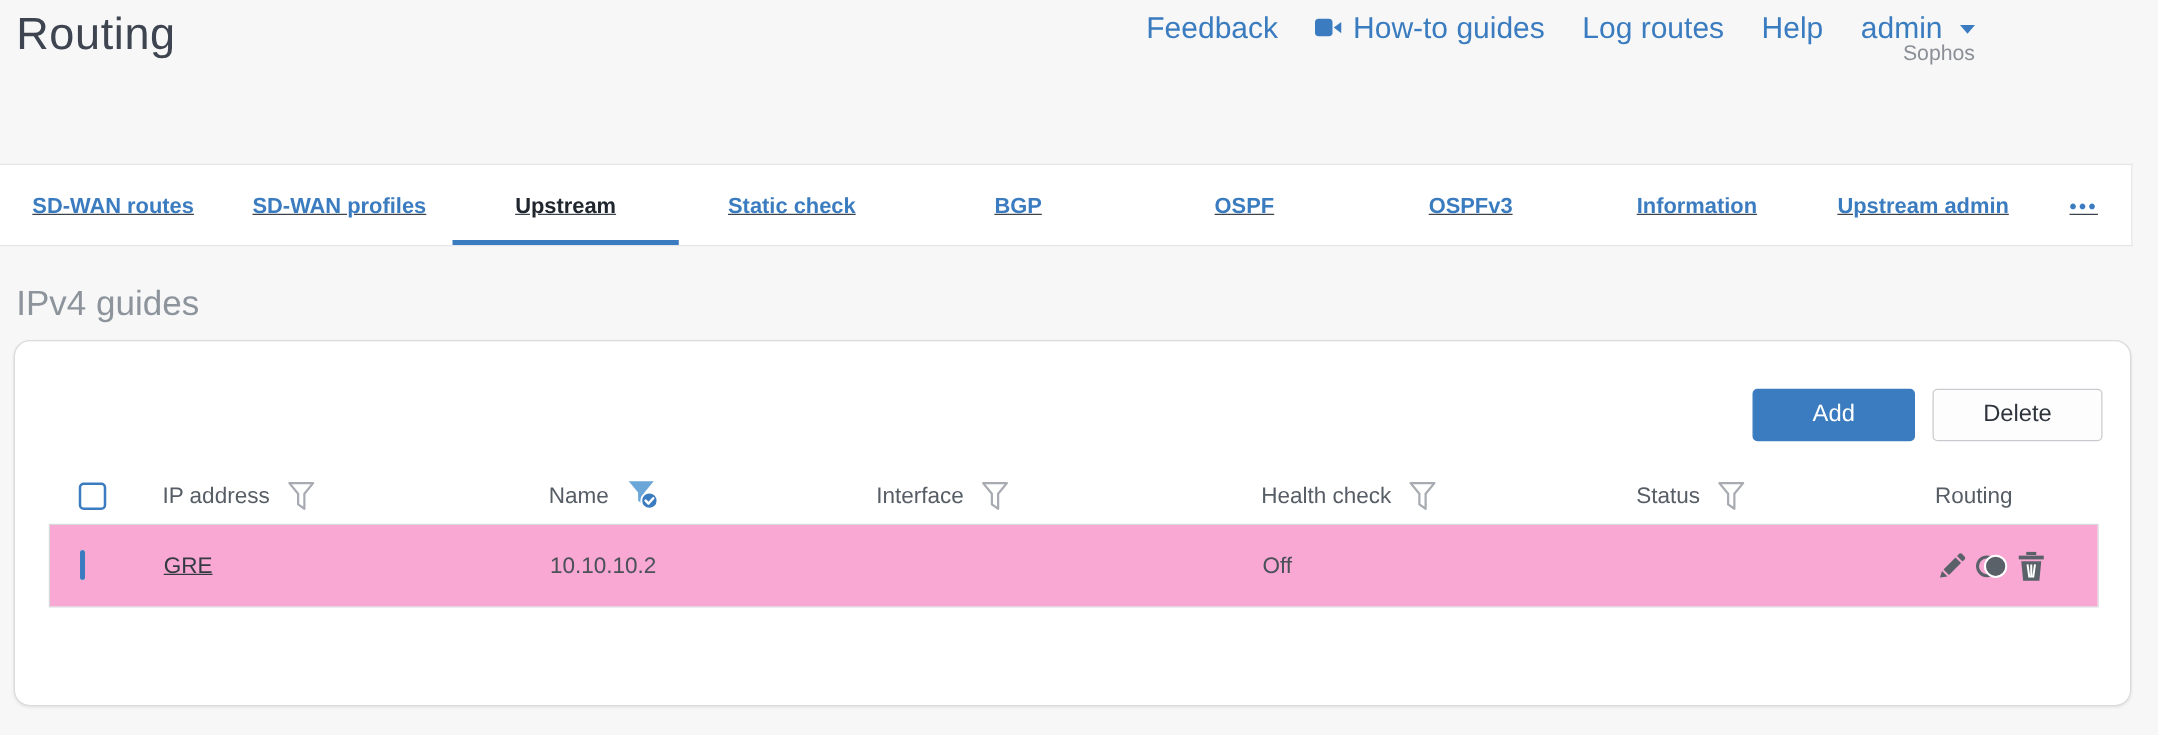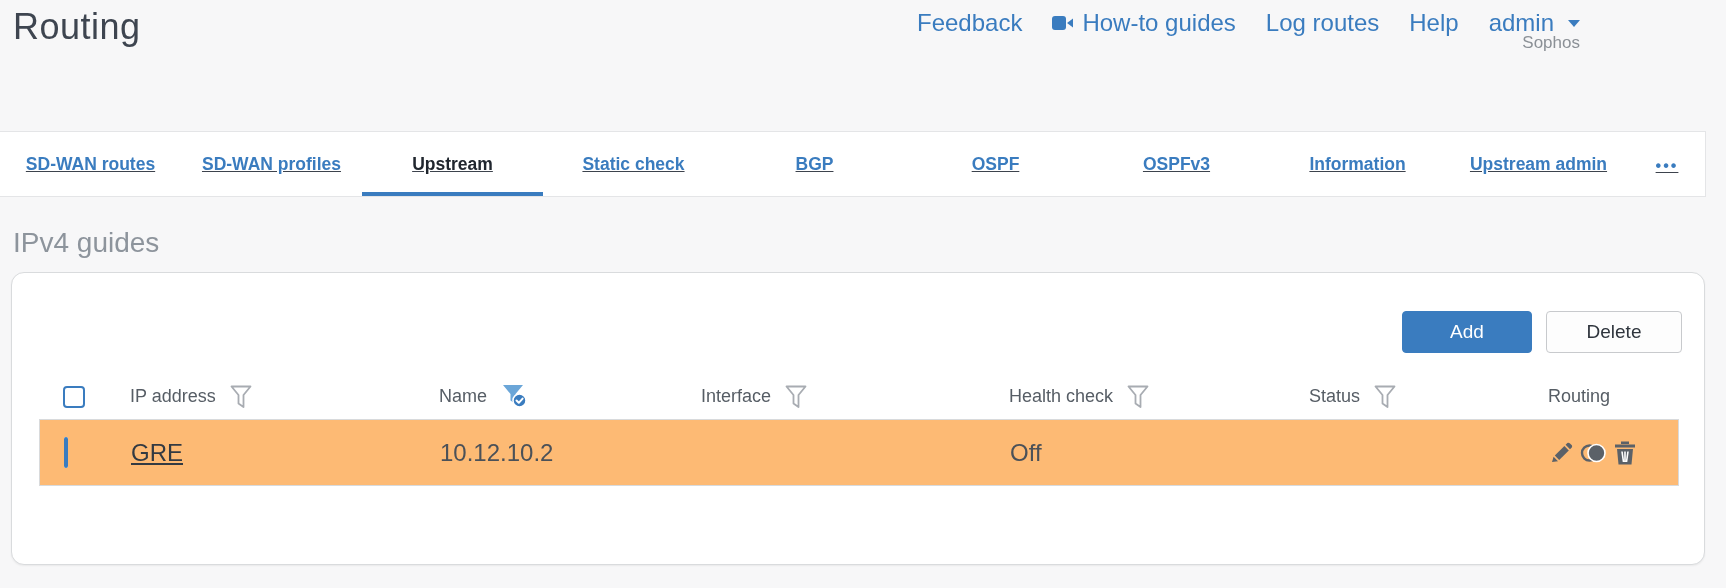--- a/index.html
+++ b/index.html
@@ -60,21 +60,21 @@
   
   .table-wrap { position:absolute; top:101px; left:27px; width:1640px; }
   .grid-row {
     display:grid;
     grid-template-columns:67px 309px 262px 308px 300px 239px 1fr;
     align-items:center; padding-left:24px;
   }
   .thead { height:45px; font-size:18px; color:#565d65; }
   .th { display:flex; align-items:center; gap:14px; }
   .tbody-box { border:1px solid #d8dadc; }
-  .data-row { height:65px; font-size:24px; color:#454b53; background:#fdba74; }
+  .data-row { height:65px; font-size:18px; color:#454b53; background:#f9a8d4; }
   .checkbox {
     width:22px; height:22px; border:2px solid #3a7cbf; border-radius:4px;
     background:#fff; cursor:pointer;
   }
   .funnel { cursor:pointer; display:flex; }
   .name-link { color:#333a42; text-decoration:underline; cursor:pointer; }
   .ip-text, .health-text { color:#4b5158; }
   .status-dot { width:20px; height:20px; border-radius:50%; background:#8cc63f; margin-left:4px; }
   .manage-cell { display:flex; align-items:center; gap:7px; }
   .action-icon { cursor:pointer; display:flex; }
@@ -188,21 +188,21 @@
     </div>
 
     <div class="tbody-box">
       <div class="grid-row data-row">
         <div>
           <span class="checkbox"></span>
         </div>
         <div>
           <span class="name-link">GRE</span>
         </div>
-        <div class="ip-text">10.12.10.2</div>
+        <div class="ip-text">10.10.10.2</div>
         <div></div>
         <div class="health-text">Off</div>
         <div>
           <span class="status-dot"></span>
         </div>
         <div class="manage-cell">
           <span class="action-icon">
             <svg width="24" height="24" viewBox="0 0 24 24">
                 <path d="M3 21 L4.6 15.8 L9 20.2 Z" fill="#5b6168"></path>
                 <path d="M5.8 14.6 L15.4 5 L19.8 9.4 L10.2 19 Z" fill="#5b6168"></path>

